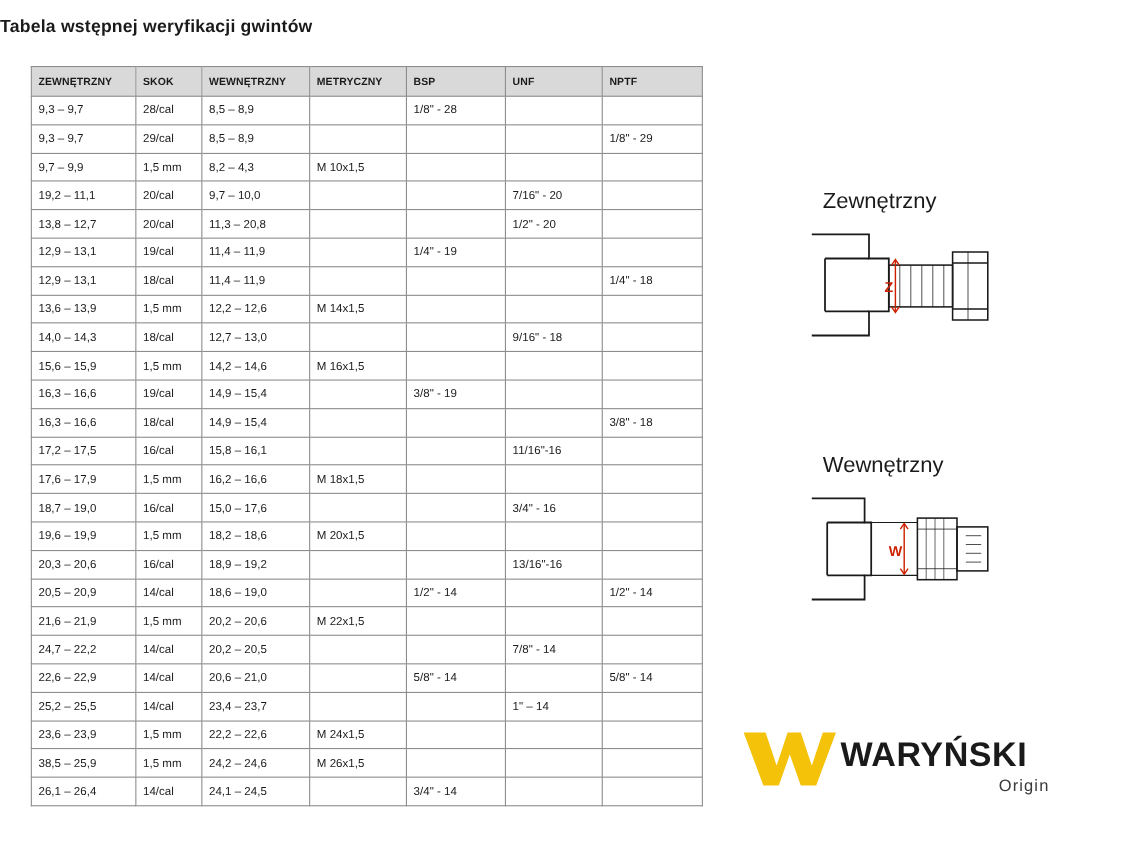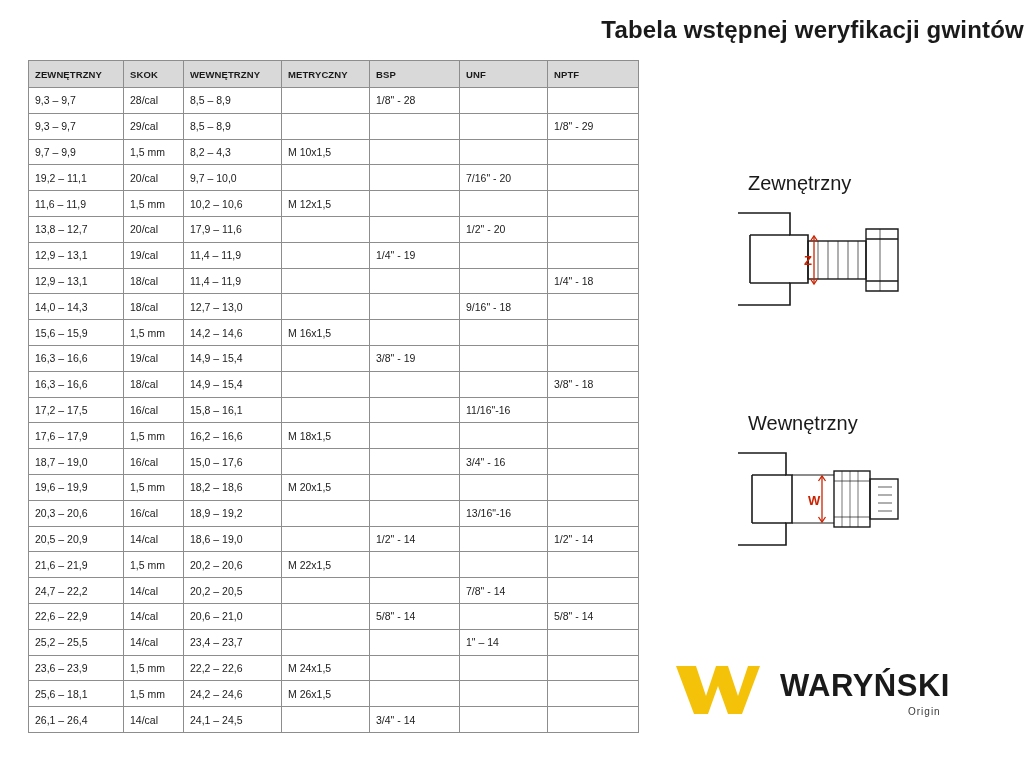--- a/index.html
+++ b/index.html
@@ -15,22 +15,22 @@
     position: relative;
     width: 1024px;
     height: 768px;
     background: #ffffff;
   }
   .title {
     position: absolute;
     top: 16px;
     left: 0;
     width: 1024px;
-    text-align: right;
-    font-size: 24px;
+    text-align: left;
+    font-size: 16px;
     font-weight: bold;
     color: #1a1a1a;
     letter-spacing: 0.2px;
   }
   
   .table-wrap {
     position: absolute;
     left: 28px;
     top: 60px;
     width: 610px;
@@ -85,32 +85,32 @@
   
   .logo {
     position: absolute;
     left: 672px;
     top: 662px;
     width: 320px;
     height: 70px;
   }
   .logo-text {
     position: absolute;
-    left: 108px;
+    left: 92px;
     top: 6px;
     font-size: 31px;
     font-weight: bold;
     letter-spacing: 0.5px;
     color: #1a1a1a;
   }
   .logo-sub {
     position: absolute;
     left: 236px;
     top: 44px;
-    font-size: 10px;
+    font-size: 15px;
     color: #3a3a3a;
     letter-spacing: 1px;
   }
 </style>
 </head>
 <body>
 
 <div class="page">
 
   <div class="title">Tabela wstępnej weryfikacji gwintów</div>
@@ -168,32 +168,23 @@
           <tr>
             <td>19,2 – 11,1</td>
             <td>20/cal</td>
             <td>9,7 – 10,0</td>
             <td></td>
             <td></td>
             <td>7/16" - 20</td>
             <td></td>
           </tr>
           <tr>
-            <td>11,6 – 11,9</td>
-            <td>1,5 mm</td>
-            <td>10,2 – 10,6</td>
-            <td>M 12x1,5</td>
-            <td></td>
-            <td></td>
-            <td></td>
-          </tr>
-          <tr>
             <td>13,8 – 12,7</td>
             <td>20/cal</td>
-            <td>17,9 – 11,6</td>
+            <td>11,3 – 20,8</td>
             <td></td>
             <td></td>
             <td>1/2" - 20</td>
             <td></td>
           </tr>
           <tr>
             <td>12,9 – 13,1</td>
             <td>19/cal</td>
             <td>11,4 – 11,9</td>
             <td></td>
@@ -204,20 +195,29 @@
           <tr>
             <td>12,9 – 13,1</td>
             <td>18/cal</td>
             <td>11,4 – 11,9</td>
             <td></td>
             <td></td>
             <td></td>
             <td>1/4" - 18</td>
           </tr>
           <tr>
+            <td>13,6 – 13,9</td>
+            <td>1,5 mm</td>
+            <td>12,2 – 12,6</td>
+            <td>M 14x1,5</td>
+            <td></td>
+            <td></td>
+            <td></td>
+          </tr>
+          <tr>
             <td>14,0 – 14,3</td>
             <td>18/cal</td>
             <td>12,7 – 13,0</td>
             <td></td>
             <td></td>
             <td>9/16" - 18</td>
             <td></td>
           </tr>
           <tr>
             <td>15,6 – 15,9</td>
@@ -339,21 +339,21 @@
           <tr>
             <td>23,6 – 23,9</td>
             <td>1,5 mm</td>
             <td>22,2 – 22,6</td>
             <td>M 24x1,5</td>
             <td></td>
             <td></td>
             <td></td>
           </tr>
           <tr>
-            <td>25,6 – 18,1</td>
+            <td>38,5 – 25,9</td>
             <td>1,5 mm</td>
             <td>24,2 – 24,6</td>
             <td>M 26x1,5</td>
             <td></td>
             <td></td>
             <td></td>
           </tr>
           <tr>
             <td>26,1 – 26,4</td>
             <td>14/cal</td>

